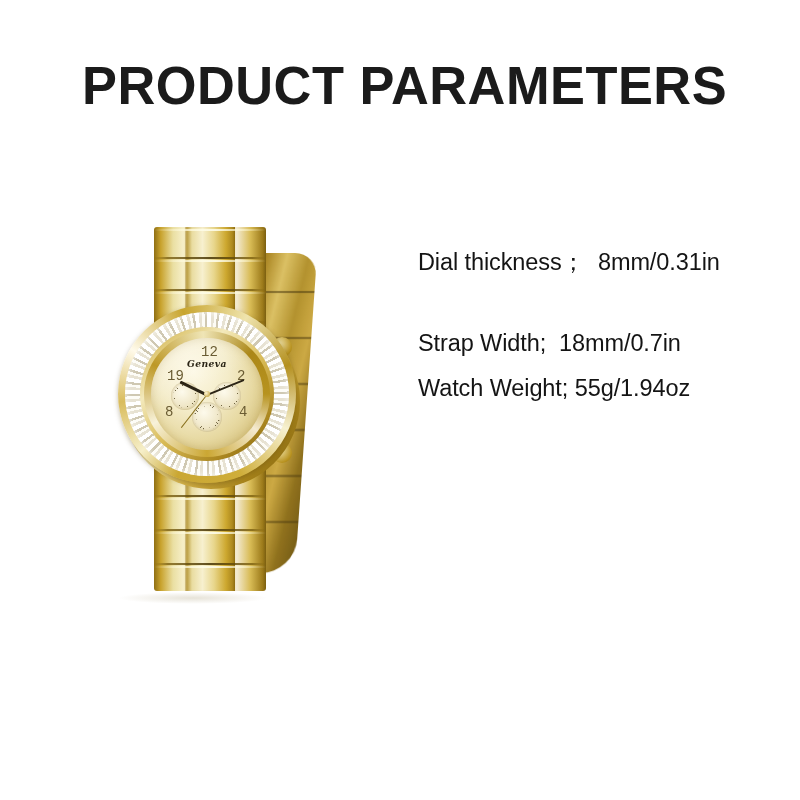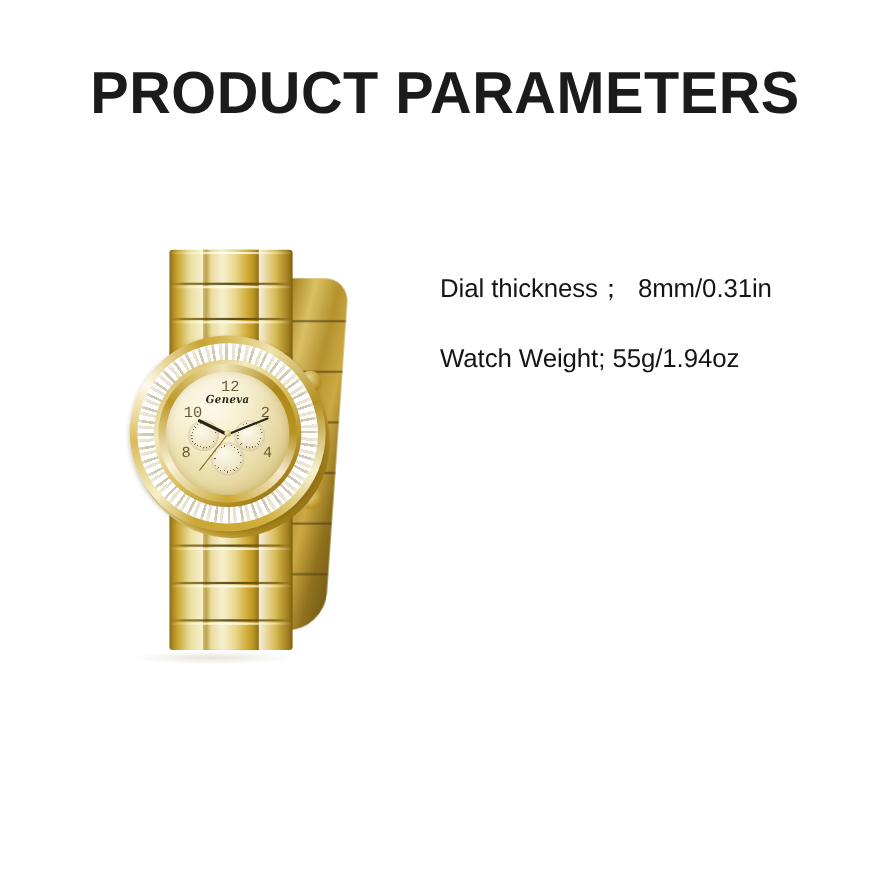--- a/index.html
+++ b/index.html
@@ -30,39 +30,39 @@
     letter-spacing: 0.5px;
     color: #1b1b1b;
     white-space: nowrap;
     transform: scaleX(0.97);
     transform-origin: left center;
   }
 
   
   #specs {
     position: absolute;
-    left: 400px;
+    left: 418px;
     top: 248px;
     width: 380px;
   }
   .spec-row {
     font-family: "Liberation Sans", sans-serif;
     font-size: 23.5px;
     line-height: 28px;
     color: #141414;
     white-space: nowrap;
     letter-spacing: -0.1px;
   }
   .spec-row .sep { letter-spacing: 0px; }
   .spec-row .val { }
   .r0 { margin-top: 0px; }
   .r1 { margin-top: 40px; }
   .r2 { margin-top: 40px; }
   .r3 { margin-top: 53px; }
-  .r4 { margin-top: 36px; }
+  .r4 { margin-top: 17px; }
 
   
   #watch-photo {
     position: absolute;
     left: 112px;
     top: 205px;
     width: 200px;
     height: 400px;
   }
 
@@ -393,21 +393,21 @@
 
       <div class="dial">
         <div class="dial-sheen"></div>
 
         <div class="brand">Geneva</div>
 
         <div class="num n12">12</div>
         <div class="num n2">2</div>
         <div class="num n4">4</div>
         <div class="num n8">8</div>
-        <div class="num n10">10</div>
+        <div class="num n10">19</div>
 
         <div class="sub sub-l">
             <div class="sub-ticks"></div>
           </div>
         <div class="sub sub-r">
             <div class="sub-ticks"></div>
           </div>
         <div class="sub sub-b">
             <div class="sub-ticks"></div>
           </div>
@@ -420,19 +420,23 @@
     </div>
   </div>
 
   <div id="photo-shadow"></div>
 
   <div id="specs">
     <div class="spec-row r0">
       <span>Dial thickness</span><span class="sep">；</span>&nbsp;
       <span class="val">8mm/0.31in</span>
     </div>
+    <div class="spec-row r3">
+      <span>Strap Width</span><span class="sep">;</span>&nbsp;
+      <span class="val">18mm/0.7in</span>
+    </div>
     <div class="spec-row r4">
       <span>Watch Weight</span><span class="sep">;</span>
       <span class="val">55g/1.94oz</span>
     </div>
   </div>
 
 </div>
 
 </body></html>

